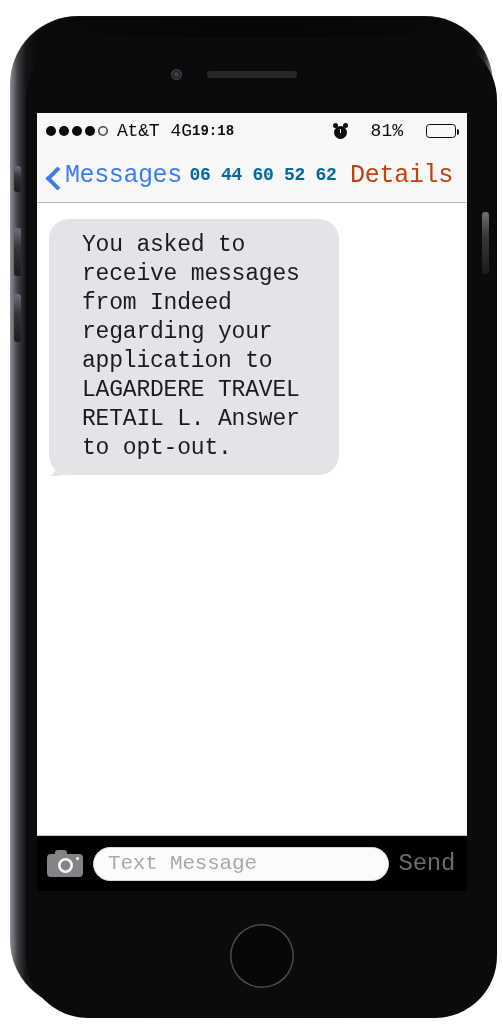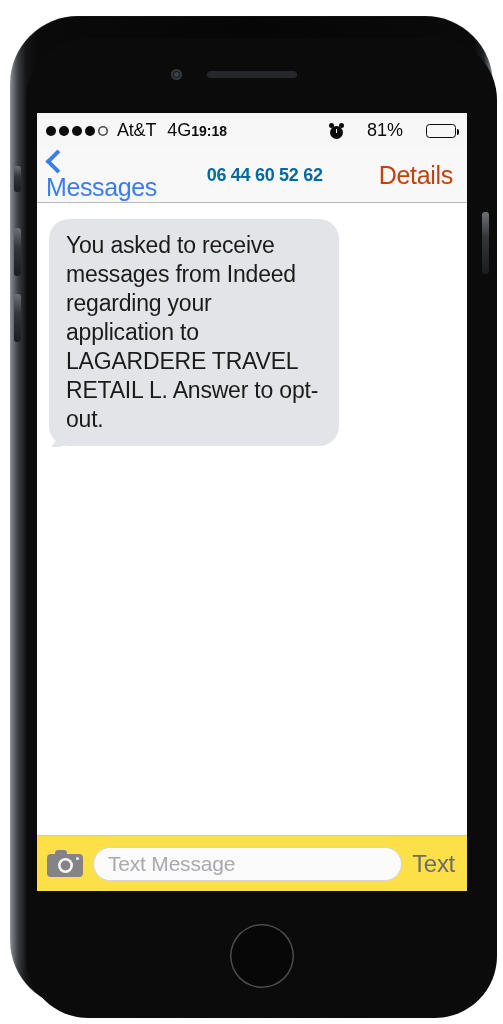--- a/index.html
+++ b/index.html
@@ -11,20 +11,21 @@
     background: #ffffff;
     font-family: "Liberation Sans", sans-serif;
     overflow: hidden;
   }
 
   #stage {
     position: relative;
     width: 503px;
     height: 921px;
     background: #ffffff;
+    font-family: Liberation Mono, monospace;
   }
 
   
   .phone-shadow {
     position: absolute;
     left: 108px;
     top: 1000px;
     width: 290px;
     height: 16px;
     background: #e9ebee;
@@ -197,23 +198,23 @@
     background: #f8f8f8;
     border-bottom: 1px solid #b8b8b9;
     display: flex;
     align-items: center;
     padding: 0 14px 0 9px;
     position: relative;
     flex: 0 0 auto;
   }
   .nav-back {
     display: flex;
-    align-items: flex-start;
+    align-items: flex-end;
+    gap: 5px;
     cursor: pointer;
-    flex-direction: column;
   }
   .chevron-left {
     width: 14px; height: 24px;
     position: relative;
   }
   .chevron-left::before {
     content: "";
     position: absolute;
     left: 3px; top: 4px;
     width: 13px; height: 13px;
@@ -249,21 +250,21 @@
     padding: 16px 12px 6px 12px;
     overflow: hidden;
   }
 
   .bubble-row { display: flex; }
   .bubble {
     position: relative;
     max-width: 290px;
     background: #e3e4e8;
     border-radius: 20px;
-    padding: 12px 16px 12px 17px;
+    padding: 12px 16px 12px 33px;
     font-size: 23px;
     line-height: 29px;
     color: #1b1b1b;
     letter-spacing: -0.2px;
     word-wrap: break-word;
   }
   .bubble::after {
     content: "";
     position: absolute;
     left: 2px;
@@ -271,21 +272,21 @@
     width: 22px;
     height: 20px;
     background: #e3e4e8;
     border-bottom-right-radius: 16px;
     clip-path: polygon(0% 100%, 100% 100%, 100% 0%, 62% 40%, 20% 72%);
   }
 
   
   .input-bar {
     height: 56px;
-    background: #fde047;
+    background: #000000;
     border-top: 1px solid #c9c9cb;
     display: flex;
     align-items: center;
     padding: 0 10px 0 10px;
     gap: 10px;
     flex: 0 0 auto;
   }
   .camera-icon {
     position: relative;
     width: 36px; height: 27px;
@@ -411,17 +412,17 @@
     </div>
 
     <div class="input-bar">
       <span class="camera-icon">
         <span class="body"></span>
         <span class="hump"></span>
         <span class="lens"></span>
         <span class="flash"></span>
       </span>
       <div class="text-field">Text Message</div>
-      <div class="send-button">Text</div>
+      <div class="send-button">Send</div>
     </div>
 
   </div>
 </div>
 
 </body></html>

